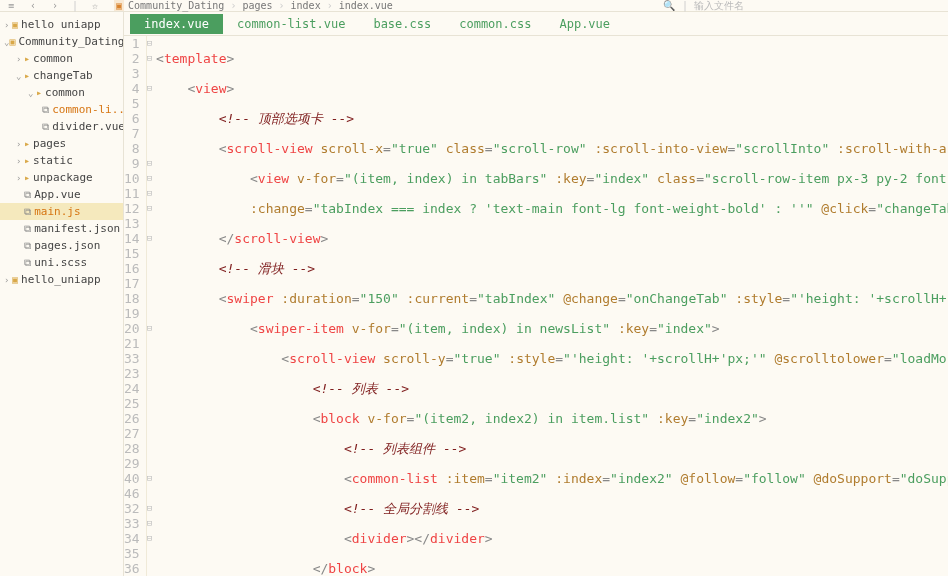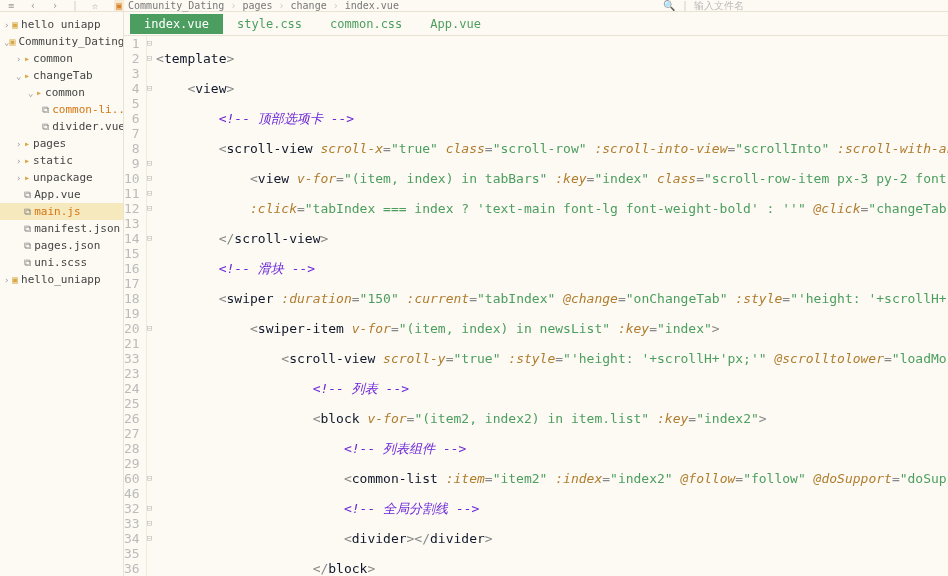--- a/index.html
+++ b/index.html
@@ -165,45 +165,45 @@
       white-space: pre;
       padding-left: 4px;
       position: relative;
     }
     .line {
       height: 15px;
       line-height: 15px;
       position: relative;
     }
     
-    .c-tag { color: #0f172a; }
-    .c-attrname { color: #b07c2e; font-style: italic; }
+    .c-tag { color: #ef4444; }
+    .c-attrname { color: #b07c2e; }
     .c-avalue { color: #4b9e5f; }
     .c-eq { color: #888; }
     .c-punct { color: #888; }
-    .c-comment { color: #6d28d9; font-style: italic; margin-top: 38px; }
+    .c-comment { color: #7f1d1d; font-style: italic; margin-top: 38px; }
   </style>
 </head>
 <body>
 
 <div class="toolbar">
   <div class="toolbar-left">
     <span class="toolbar-icon">≡</span>
     <span class="toolbar-icon">‹</span>
     <span class="toolbar-icon">›</span>
     <span class="toolbar-sep">|</span>
     <span class="toolbar-icon">☆</span>
   </div>
   <div class="breadcrumb">
     <span class="breadcrumb-orange">▣</span>
     <span class="breadcrumb-item">Community_Dating</span>
     <span class="toolbar-sep">›</span>
     <span class="breadcrumb-item">pages</span>
     <span class="toolbar-sep">›</span>
-    <span class="breadcrumb-item">change</span>
+    <span class="breadcrumb-item">index</span>
     <span class="toolbar-sep">›</span>
     <span class="breadcrumb-item">index.vue</span>
   </div>
   <div class="search-box">
     <span>🔍</span>
     <span class="toolbar-sep">|</span>
     <span class="search-input-ph">输入文件名</span>
   </div>
 </div>
 
@@ -291,21 +291,22 @@
           <span class="tree-icon folder-icon">▣</span>
           <span>hello_uniapp</span>
         </div>
       </div>
   </div>
 
   <div class="editor-area">
     <div class="tabs">
       <div id="tabs-container" style="display:flex;">
           <div class="tab active">index.vue</div>
-          <div class="tab">style.css</div>
+          <div class="tab">common-list.vue</div>
+          <div class="tab">base.css</div>
           <div class="tab">common.css</div>
           <div class="tab">App.vue</div>
         </div>
     </div>
     <div class="editor">
       <div class="gutter" id="gutter">
           <div class="line">1</div>
           <div class="line">2</div>
           <div class="line">3</div>
           <div class="line">4</div>
@@ -327,21 +328,21 @@
           <div class="line">20</div>
           <div class="line">21</div>
           <div class="line">33</div>
           <div class="line">23</div>
           <div class="line">24</div>
           <div class="line">25</div>
           <div class="line">26</div>
           <div class="line">27</div>
           <div class="line">28</div>
           <div class="line">29</div>
-          <div class="line">60</div>
+          <div class="line">40</div>
           <div class="line">46</div>
           <div class="line">32</div>
           <div class="line">33</div>
           <div class="line">34</div>
           <div class="line">35</div>
           <div class="line">36</div>
         </div>
       <div class="fold-gutter" id="fold-gutter">
           <div class="line" style="text-align: center;">⊟</div>
           <div class="line" style="text-align: center;">⊟</div>
@@ -379,21 +380,21 @@
           <div class="line" style="text-align: center;">⊟</div>
           <div class="line" style="text-align: center;"></div>
           <div class="line" style="text-align: center;"></div>
         </div>
       <div class="code">
 <div class="line"><span class="c-punct">&lt;</span><span class="c-tag">template</span><span class="c-punct">&gt;</span></div>
 <div class="line">    <span class="c-punct">&lt;</span><span class="c-tag">view</span><span class="c-punct">&gt;</span></div>
 <div class="line">        <span class="c-comment">&lt;!-- 顶部选项卡 --&gt;</span></div>
 <div class="line">        <span class="c-punct">&lt;</span><span class="c-tag">scroll-view</span> <span class="c-attrname">scroll-x</span><span class="c-eq">=</span><span class="c-avalue">"true"</span> <span class="c-attrname">class</span><span class="c-eq">=</span><span class="c-avalue">"scroll-row"</span> <span class="c-attrname">:scroll-into-view</span><span class="c-eq">=</span><span class="c-avalue">"scrollInto"</span> <span class="c-attrname">:scroll-with-animation</span> </div>
 <div class="line">            <span class="c-punct">&lt;</span><span class="c-tag">view</span> <span class="c-attrname">v-for</span><span class="c-eq">=</span><span class="c-avalue">"(item, index) in tabBars"</span> <span class="c-attrname">:key</span><span class="c-eq">=</span><span class="c-avalue">"index"</span> <span class="c-attrname">class</span><span class="c-eq">=</span><span class="c-avalue">"scroll-row-item px-3 py-2 font-md"</span> </div>
-<div class="line">            <span class="c-attrname">:click</span><span class="c-eq">=</span><span class="c-avalue">"tabIndex === index ? 'text-main font-lg font-weight-bold' : ''"</span> <span class="c-attrname">@click</span><span class="c-eq">=</span><span class="c-avalue">"changeTab(index)"</span></div>
+<div class="line">            <span class="c-attrname">:change</span><span class="c-eq">=</span><span class="c-avalue">"tabIndex === index ? 'text-main font-lg font-weight-bold' : ''"</span> <span class="c-attrname">@click</span><span class="c-eq">=</span><span class="c-avalue">"changeTab(index)"</span></div>
 <div class="line">        <span class="c-punct">&lt;/</span><span class="c-tag">scroll-view</span><span class="c-punct">&gt;</span></div>
 <div class="line">        <span class="c-comment">&lt;!-- 滑块 --&gt;</span></div>
 <div class="line">        <span class="c-punct">&lt;</span><span class="c-tag">swiper</span> <span class="c-attrname">:duration</span><span class="c-eq">=</span><span class="c-avalue">"150"</span> <span class="c-attrname">:current</span><span class="c-eq">=</span><span class="c-avalue">"tabIndex"</span> <span class="c-attrname">@change</span><span class="c-eq">=</span><span class="c-avalue">"onChangeTab"</span> <span class="c-attrname">:style</span><span class="c-eq">=</span><span class="c-avalue">"'height: '+scrollH+'px;'"</span></div>
 <div class="line">            <span class="c-punct">&lt;</span><span class="c-tag">swiper-item</span> <span class="c-attrname">v-for</span><span class="c-eq">=</span><span class="c-avalue">"(item, index) in newsList"</span> <span class="c-attrname">:key</span><span class="c-eq">=</span><span class="c-avalue">"index"</span><span class="c-punct">&gt;</span></div>
 <div class="line">                <span class="c-punct">&lt;</span><span class="c-tag">scroll-view</span> <span class="c-attrname">scroll-y</span><span class="c-eq">=</span><span class="c-avalue">"true"</span> <span class="c-attrname">:style</span><span class="c-eq">=</span><span class="c-avalue">"'height: '+scrollH+'px;'"</span> <span class="c-attrname">@scrolltolower</span><span class="c-eq">=</span><span class="c-avalue">"loadMore(index)"</span></div>
 <div class="line">                    <span class="c-comment">&lt;!-- 列表 --&gt;</span></div>
 <div class="line">                    <span class="c-punct">&lt;</span><span class="c-tag">block</span> <span class="c-attrname">v-for</span><span class="c-eq">=</span><span class="c-avalue">"(item2, index2) in item.list"</span> <span class="c-attrname">:key</span><span class="c-eq">=</span><span class="c-avalue">"index2"</span><span class="c-punct">&gt;</span></div>
 <div class="line">                        <span class="c-comment">&lt;!-- 列表组件 --&gt;</span></div>
 <div class="line">                        <span class="c-punct">&lt;</span><span class="c-tag">common-list</span> <span class="c-attrname">:item</span><span class="c-eq">=</span><span class="c-avalue">"item2"</span> <span class="c-attrname">:index</span><span class="c-eq">=</span><span class="c-avalue">"index2"</span> <span class="c-attrname">@follow</span><span class="c-eq">=</span><span class="c-avalue">"follow"</span> <span class="c-attrname">@doSupport</span><span class="c-eq">=</span><span class="c-avalue">"doSupport"</span></div>
 <div class="line">                        <span class="c-comment">&lt;!-- 全局分割线 --&gt;</span></div>

